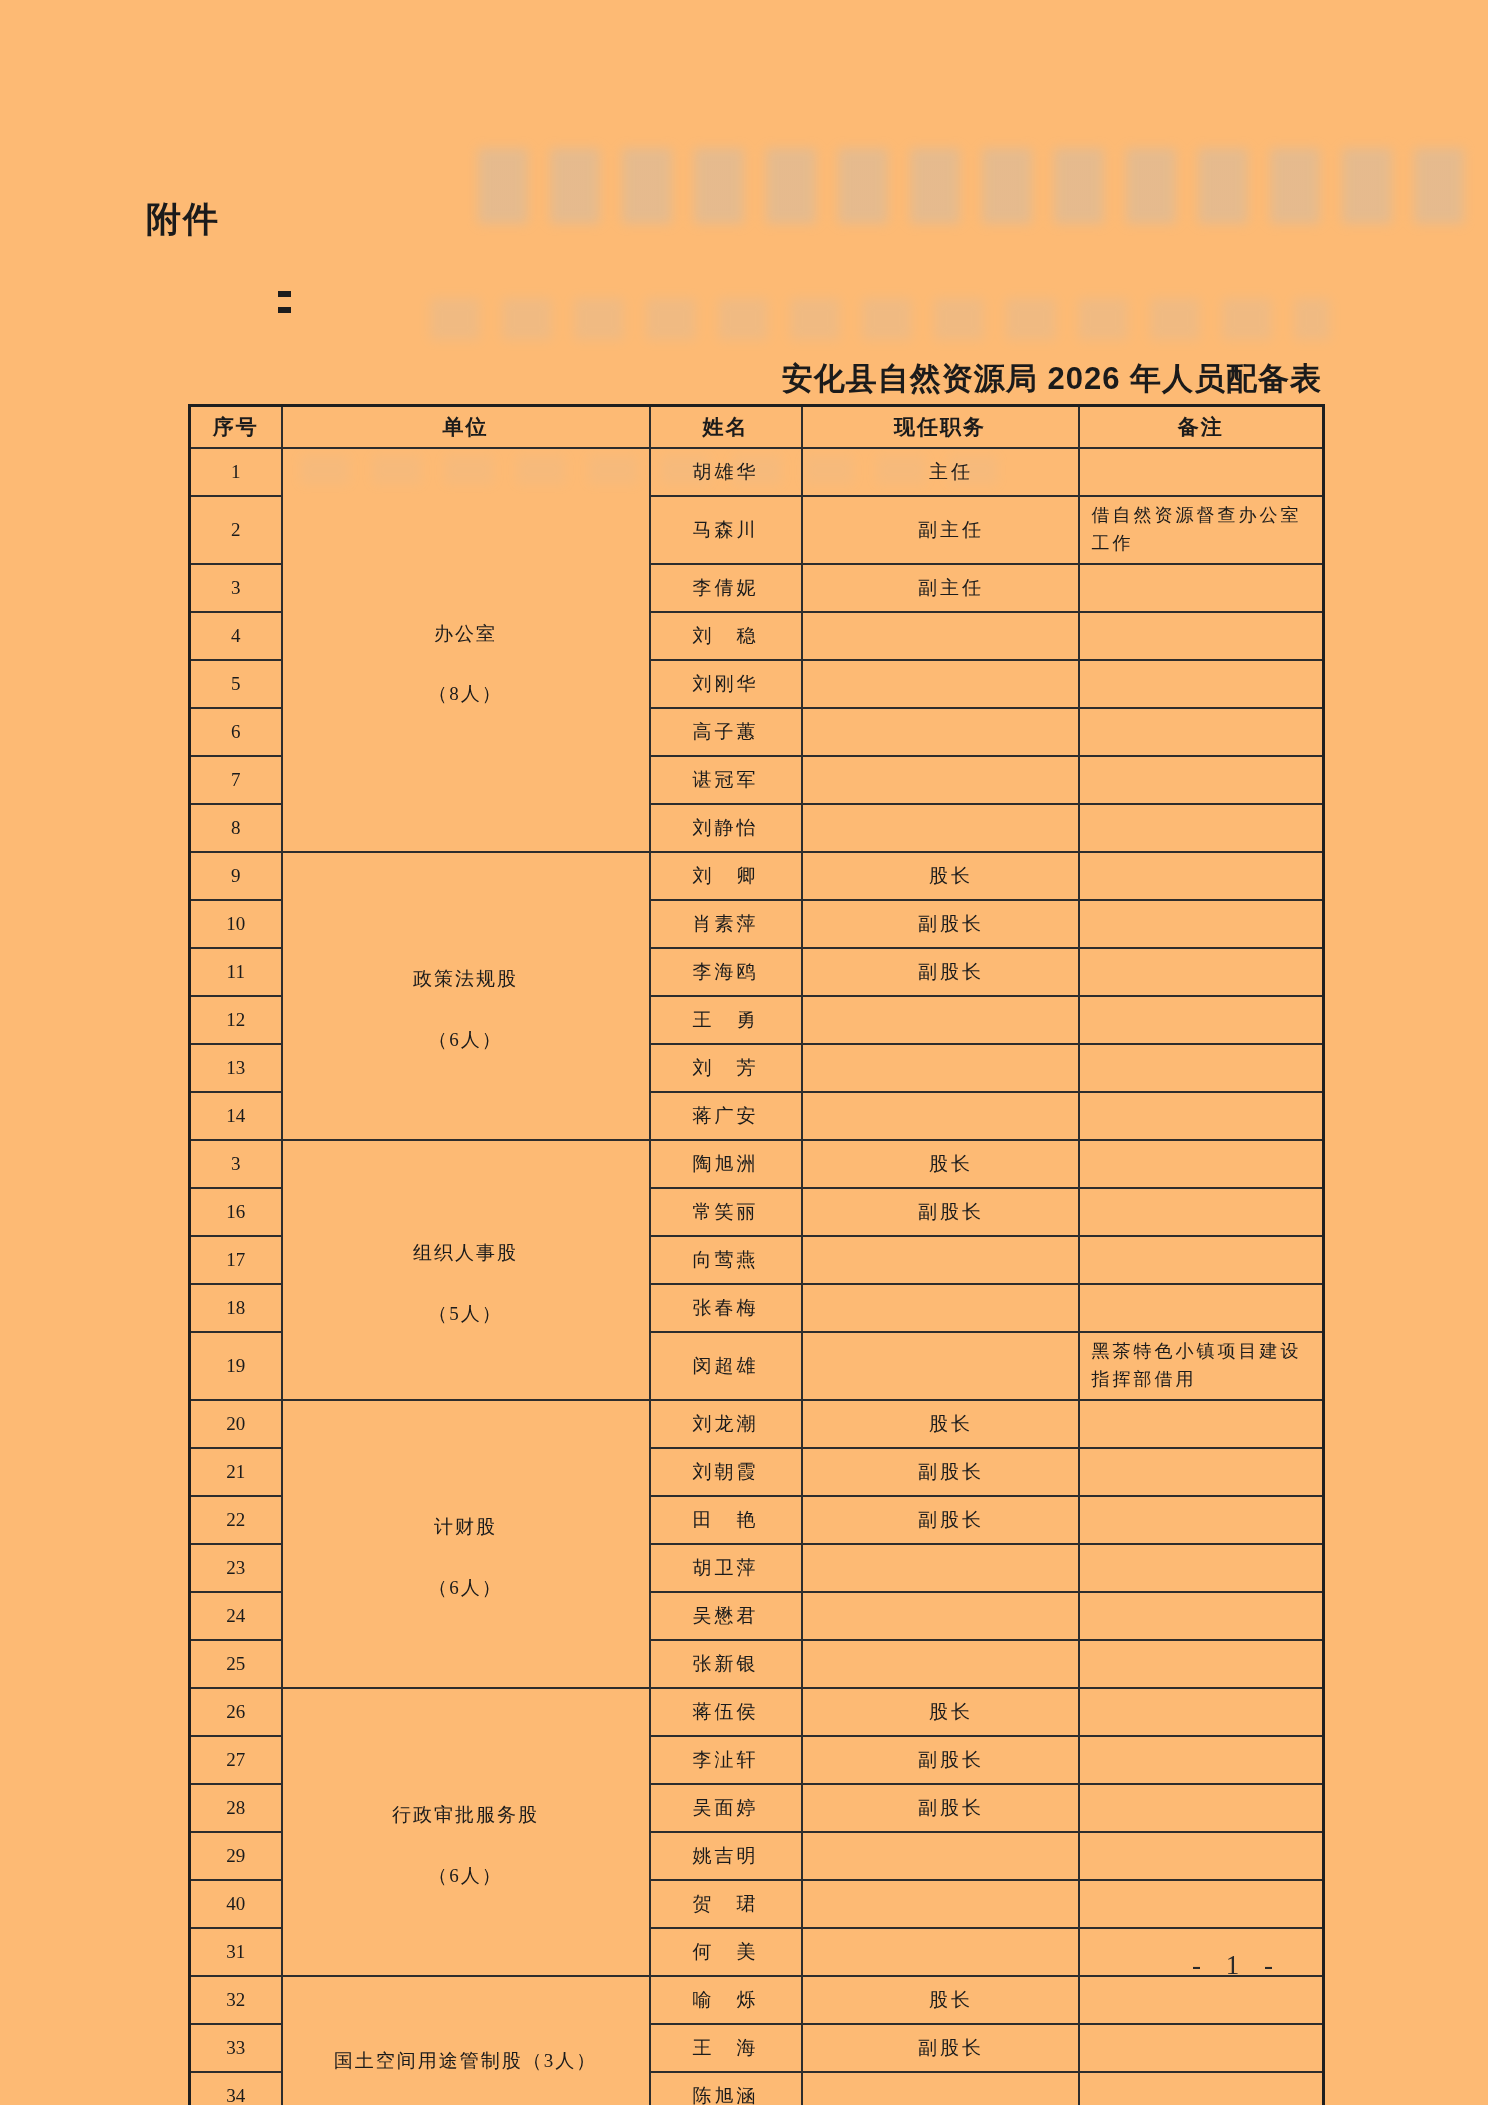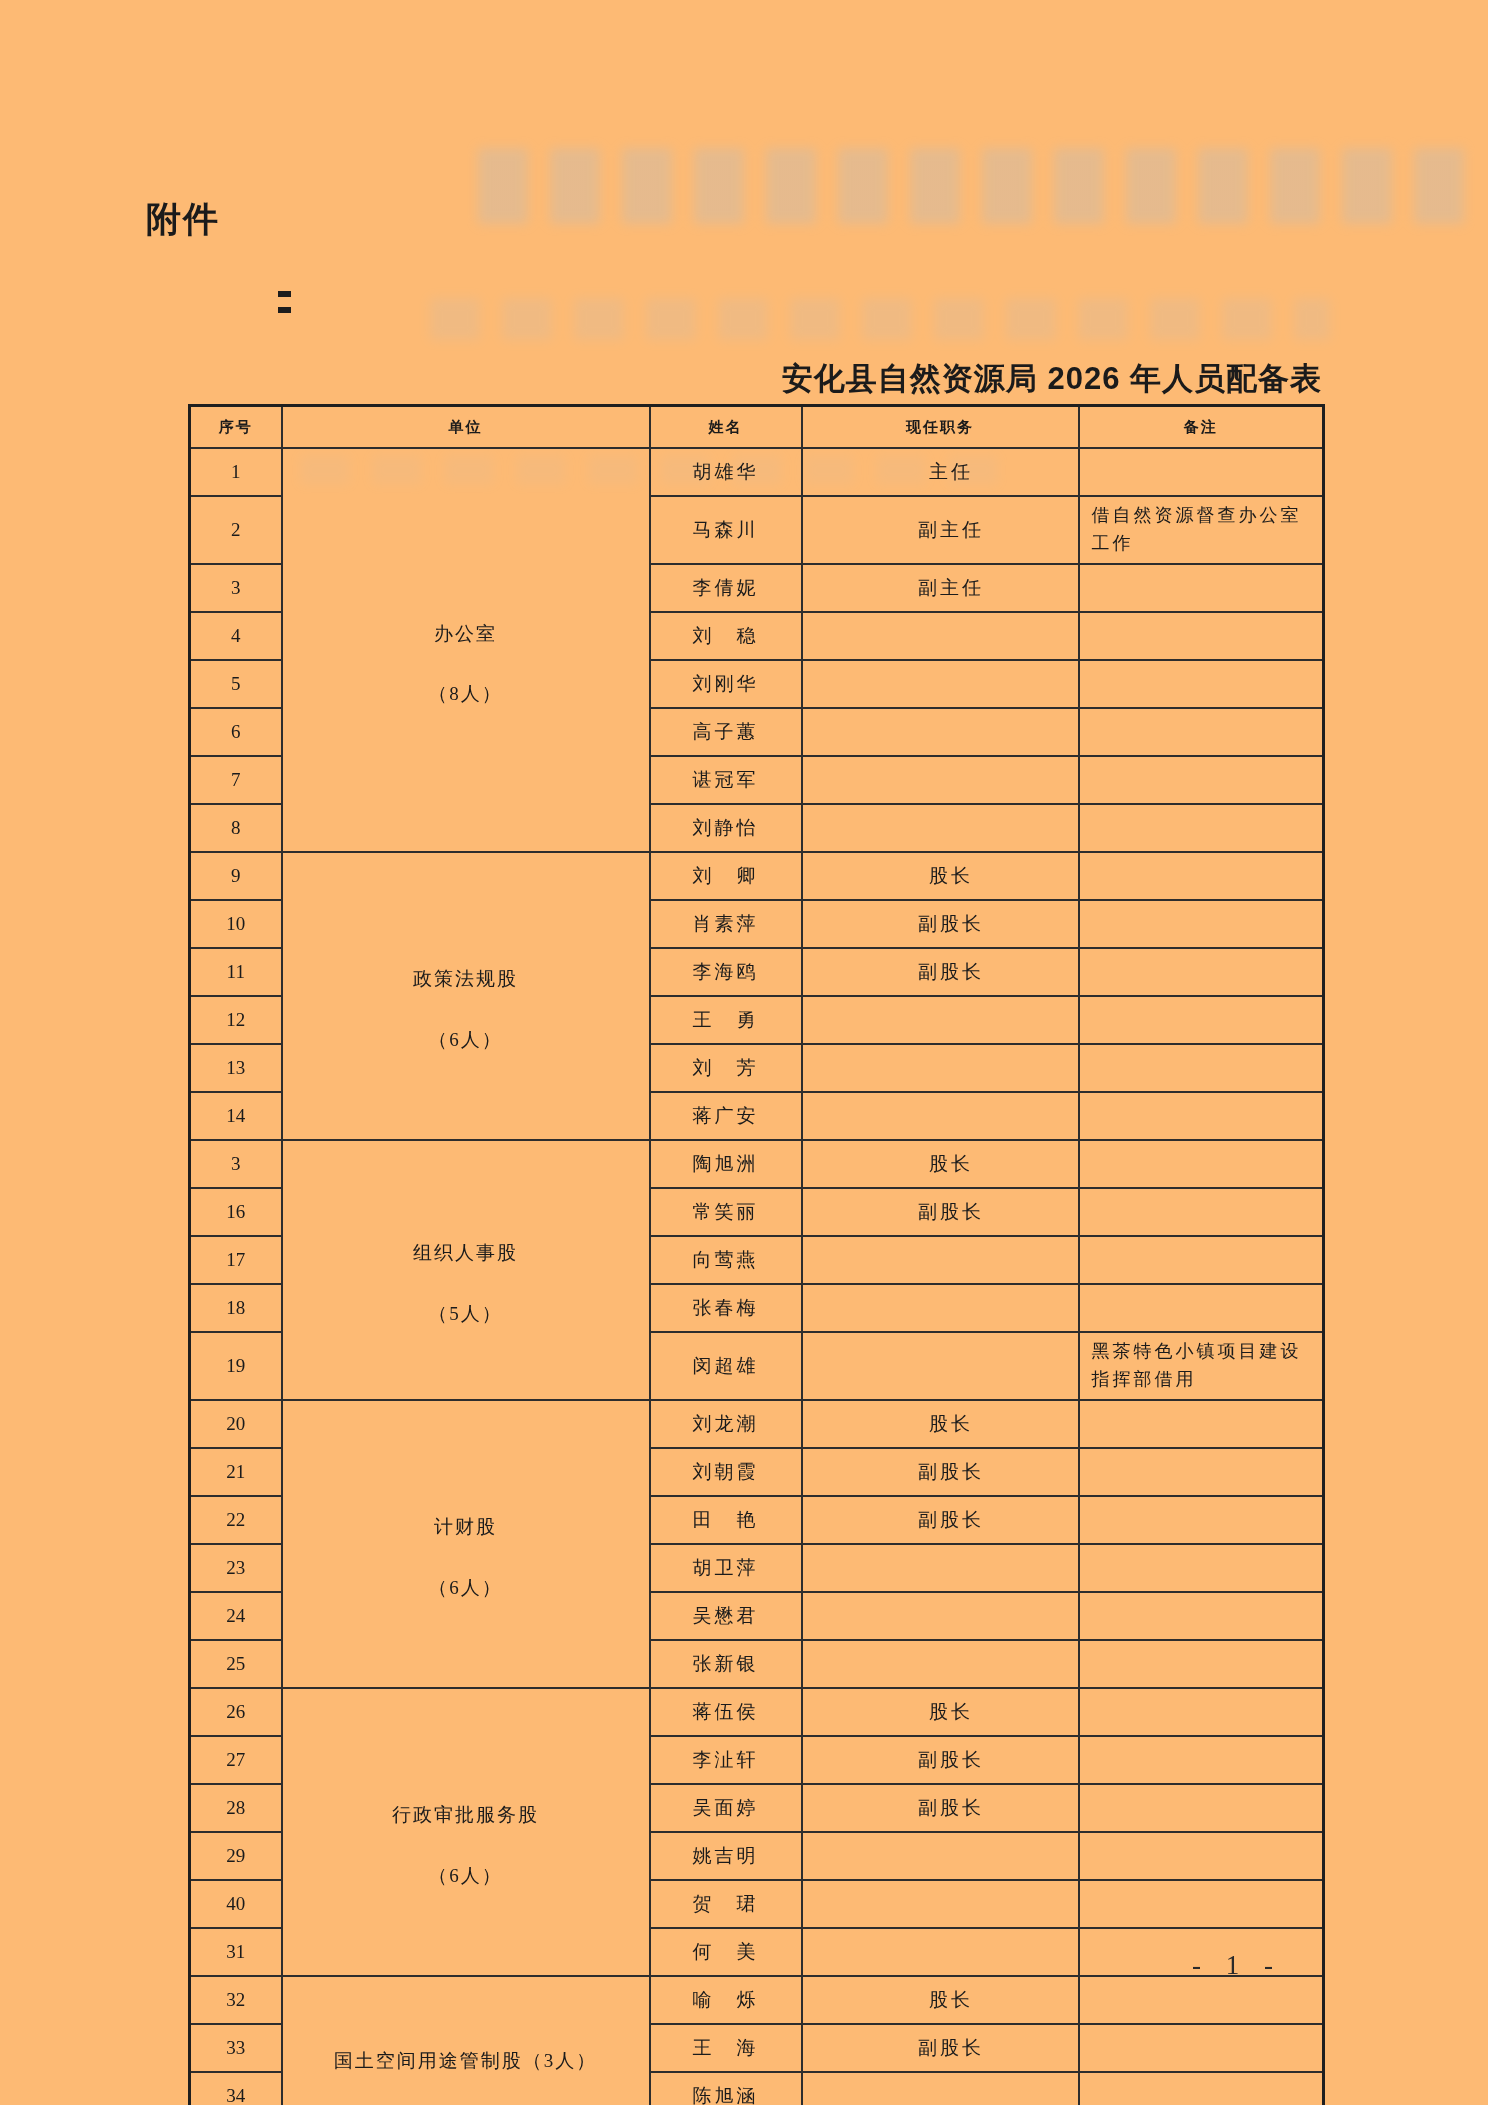--- a/index.html
+++ b/index.html
@@ -43,21 +43,21 @@
     margin-top:8px;
   }
   table.roster {
     position:absolute; left:188px; top:404px; width:1134px;
     border-collapse:collapse; table-layout:fixed;
     background:transparent;
   }
   table.roster { border:3px solid #1f1f1f; }
   .roster th, .roster td { border:2px solid #2d2d2d; }
   .roster th {
-    height:40px; font-size:15px; font-weight:600;
+    height:40px; font-size:21px; font-weight:600;
     letter-spacing:2px; text-align:center; padding:0 4px;
   }
   .roster td {
     height:36px; font-size:19px; text-align:center;
     padding:1px 6px; line-height:1.35;
   }
   .roster td.cell-serial { font-size:19px; }
   .roster td.cell-unit div { line-height:1.7; letter-spacing:2px;margin-top:28px; }
   .roster td.cell-name { letter-spacing:3px; }
   .roster td.cell-position { letter-spacing:3px;padding-left:28px; }

